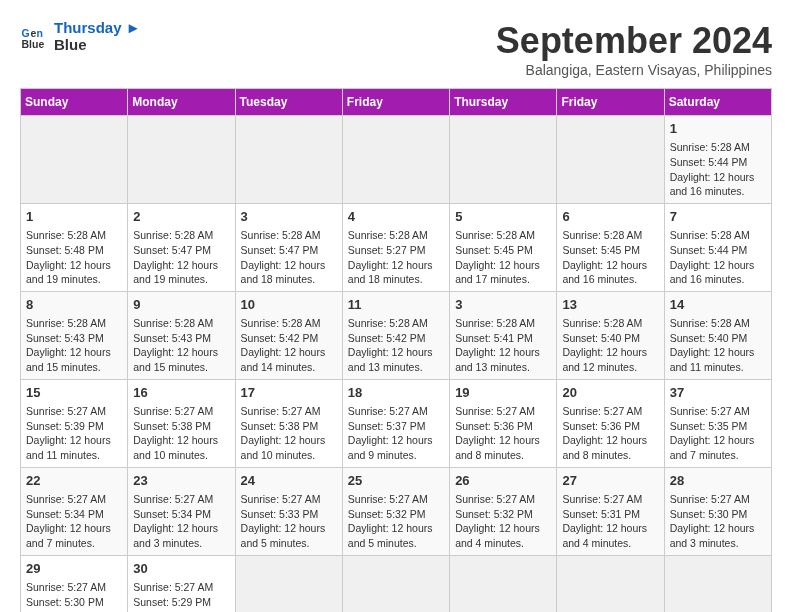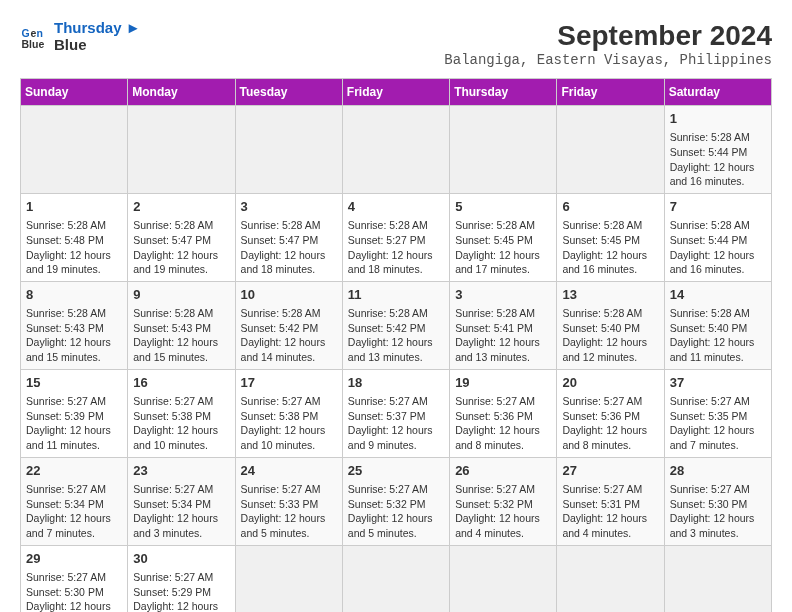--- a/index.html
+++ b/index.html
@@ -22,28 +22,27 @@
       gap: 4px;
     }
     .logo-icon {
       width: 30px;
       height: 30px;
     }
     .title-block {
       text-align: right;
     }
     .month-title {
-      font-size: 28px;
+      font-size: 36px;
       font-weight: bold;
       color: #333;
     }
     .location {
       font-size: 14px;
       color: #555;
-      font-family: Liberation Mono, monospace;
     }
     table {
       width: 100%;
       border-collapse: collapse;
       font-size: 10.5px;
     }
     thead th {
       background-color: #a21caf;
       color: #fff;
       padding: 6px 4px;

